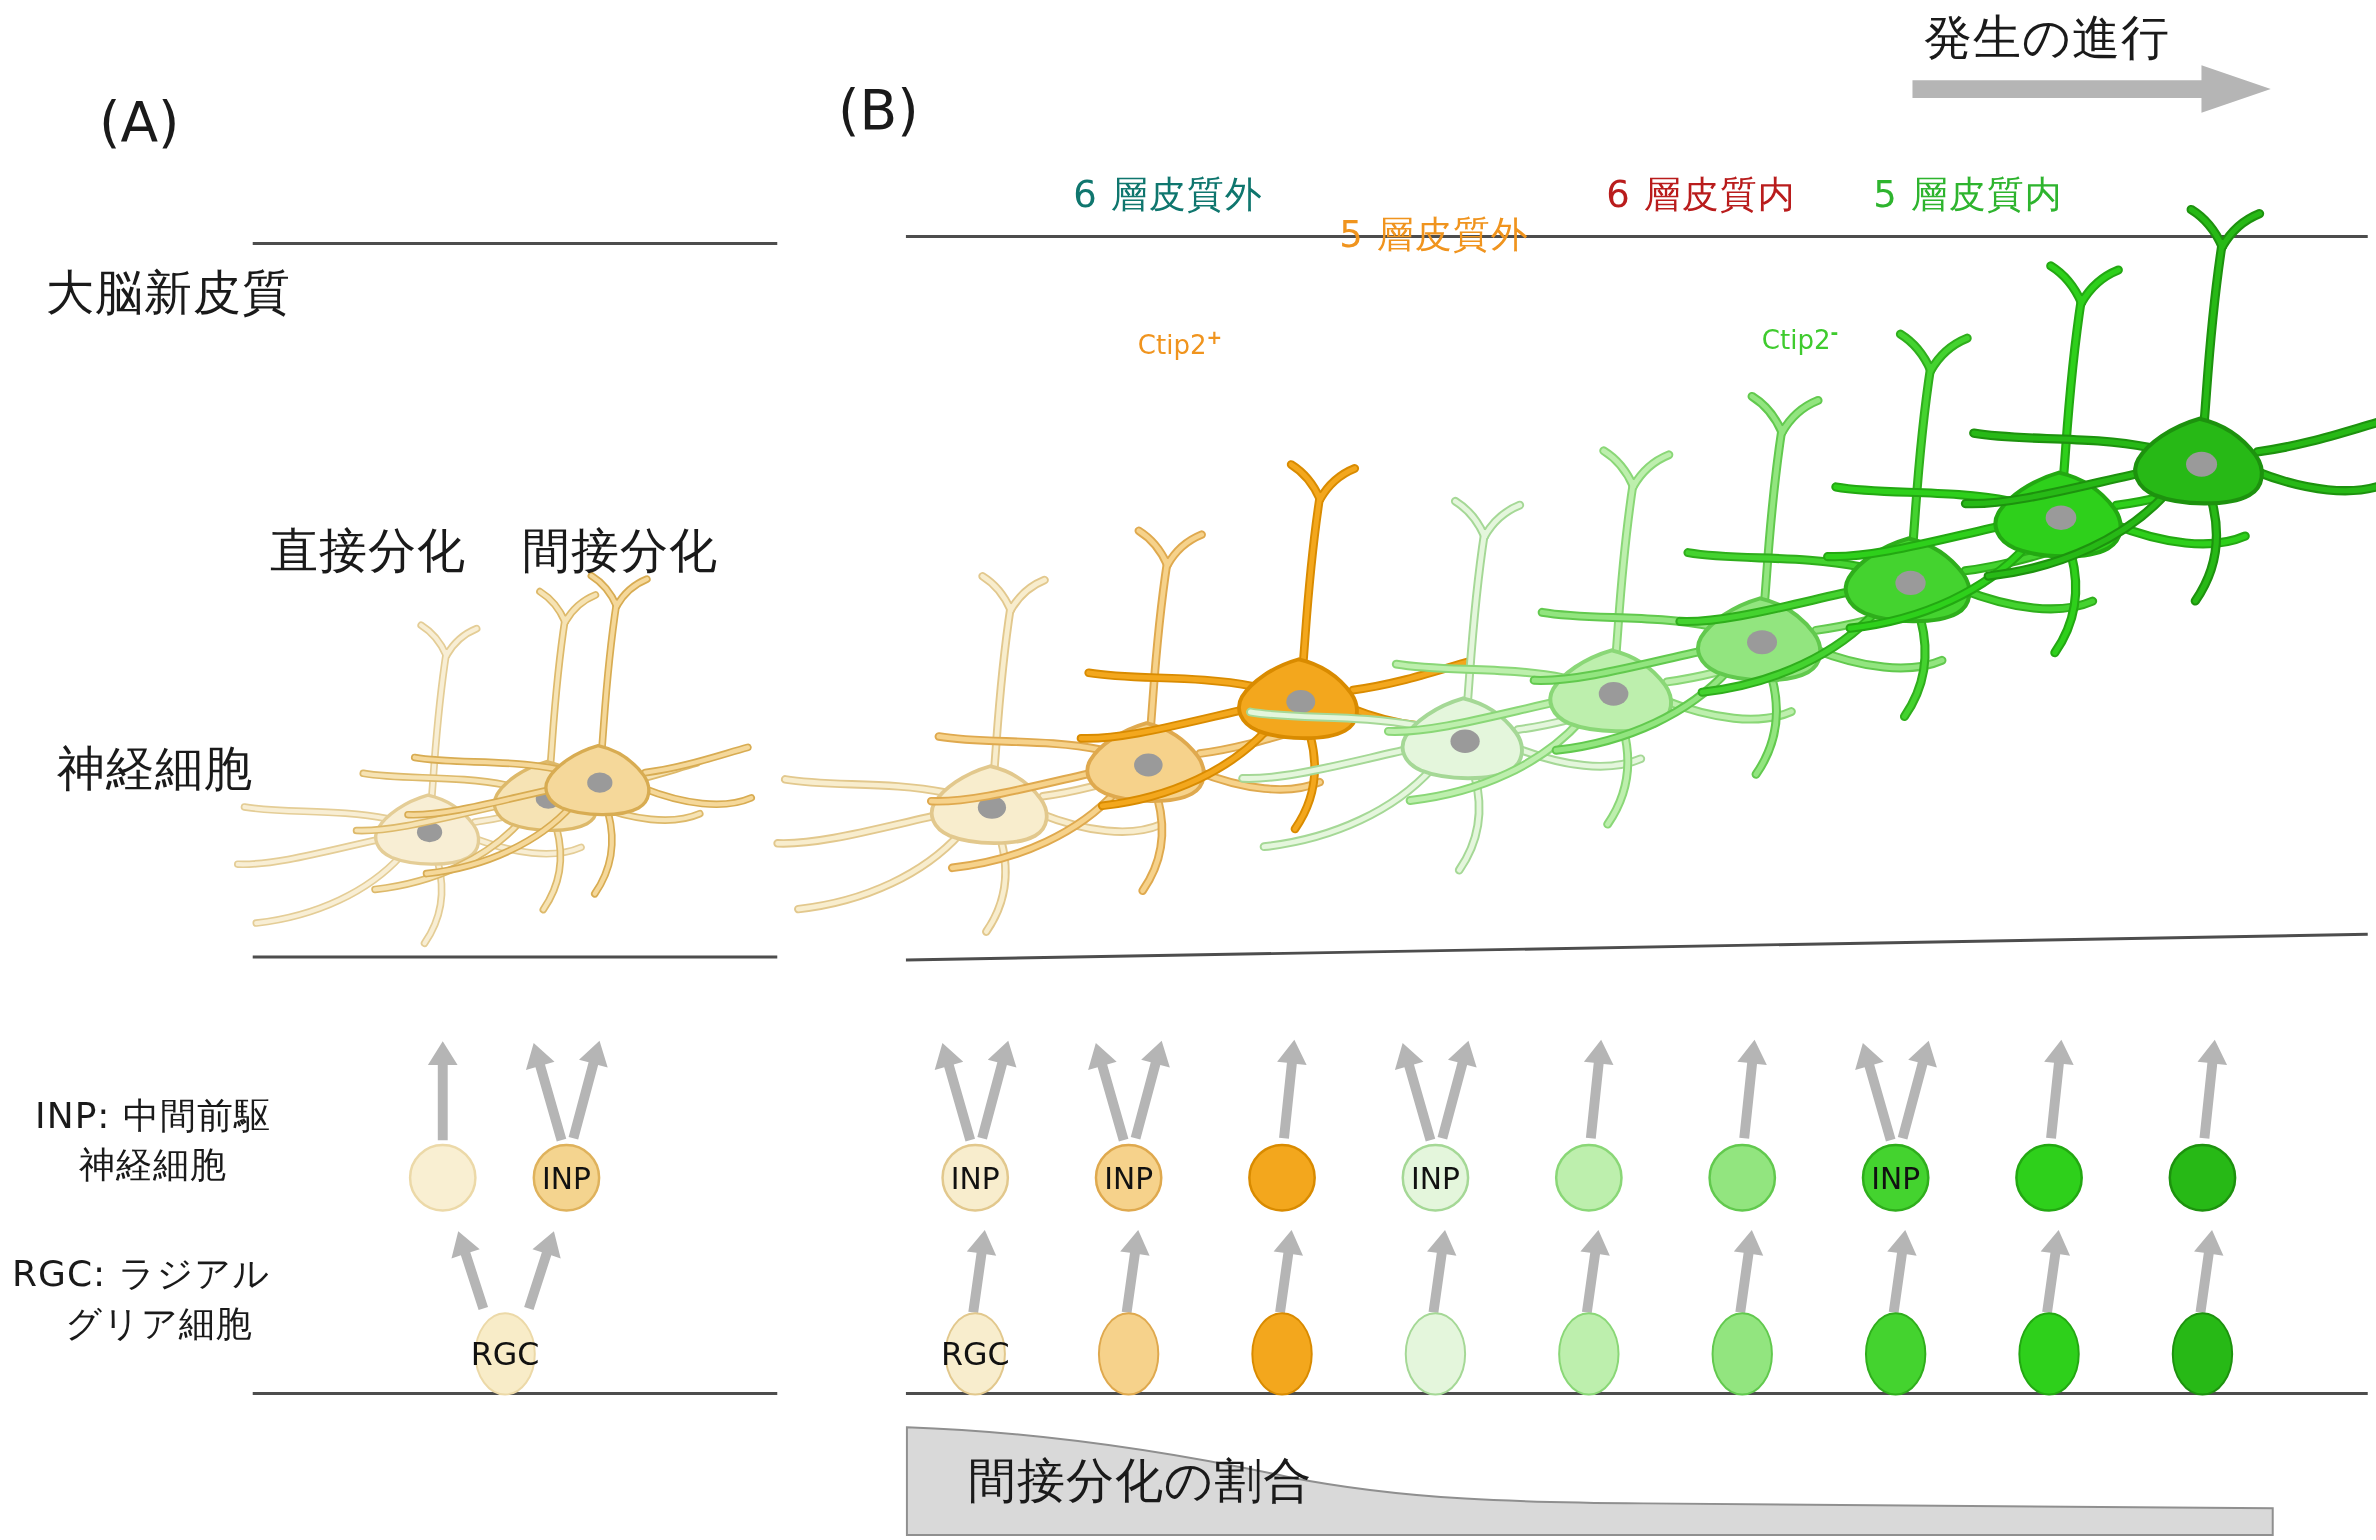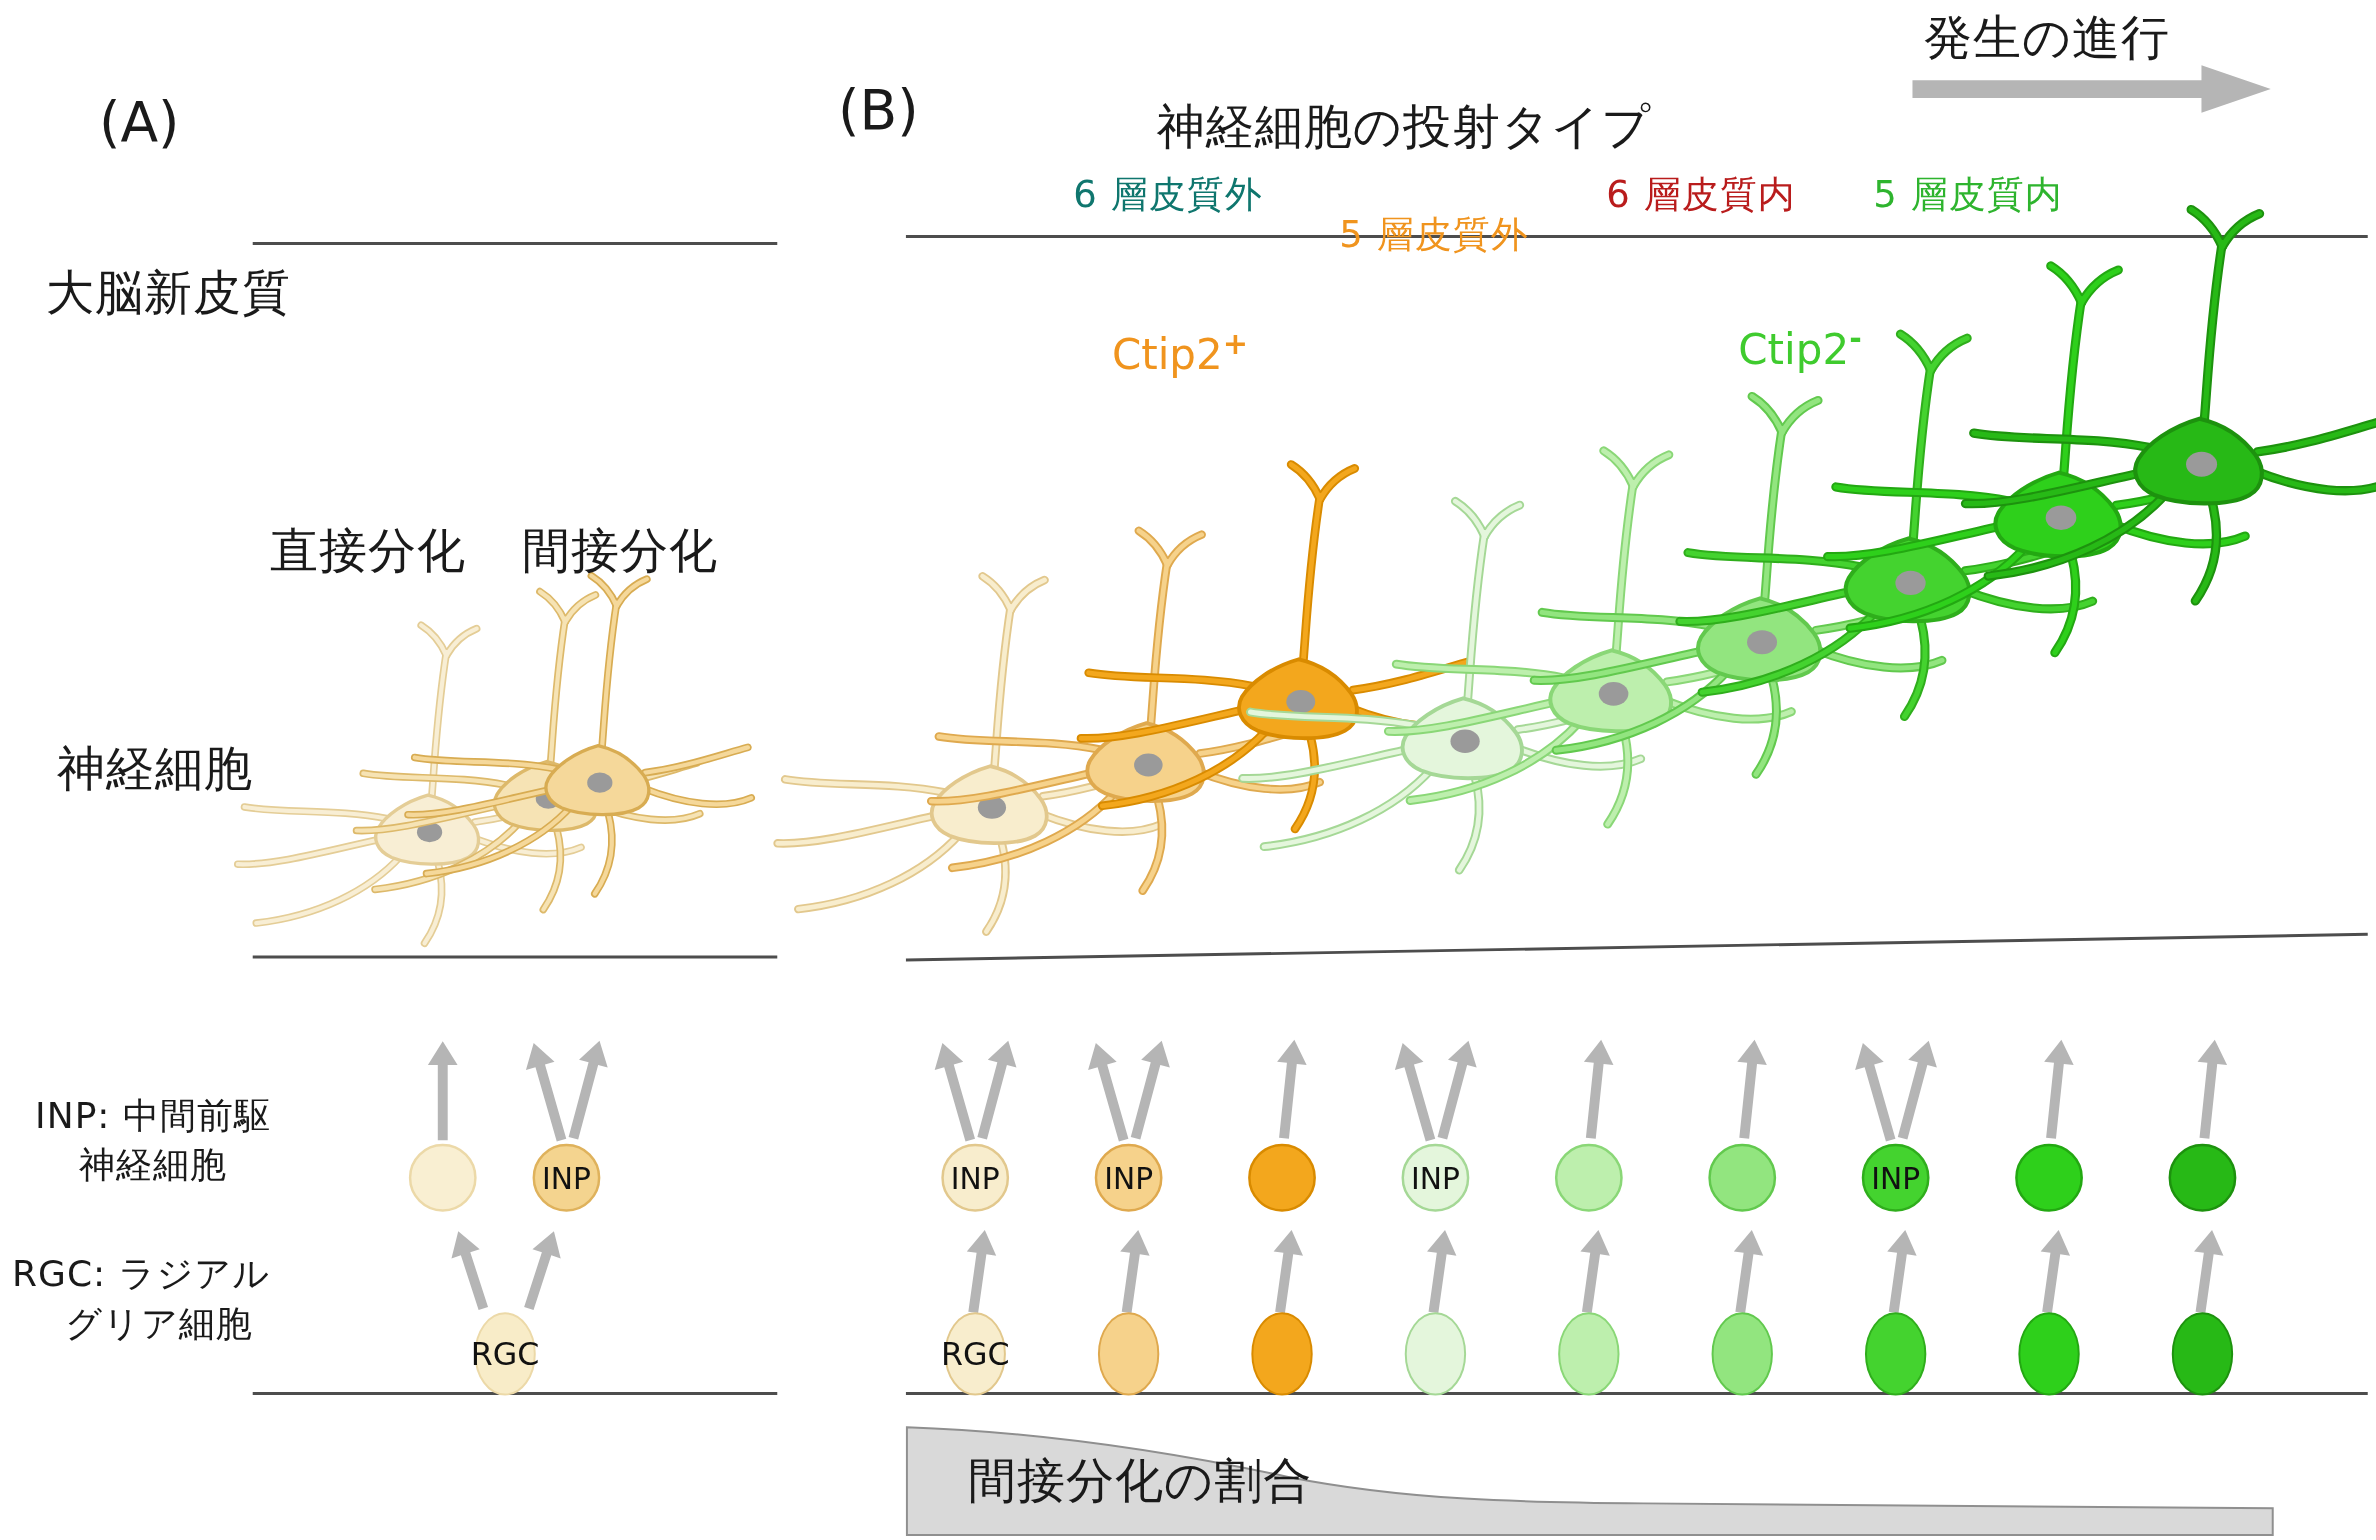--- a/index.html
+++ b/index.html
@@ -10,21 +10,21 @@
     color:#1a1a1a;
   }
   #stage { position:absolute; left:0; top:0; width:2376px; height:1540px; }
   svg.art { position:absolute; left:0; top:0; }
   .lbl { position:absolute; white-space:nowrap; color:#1a1a1a; line-height:1.15; }
   .center { transform:translateX(-50%); text-align:center; }
   .panel-letter { font-size:55px; }
   .jp-lg { font-size:48px; letter-spacing:1px; }
   .jp-md { font-size:37px; letter-spacing:1px; }
   .jp-sm { font-size:36px; letter-spacing:1px; }
-  .ctip2 { font-size:42px; font-weight:500; }
+  .ctip2 { font-size:26px; font-weight:500; }
   .ctip2 sup { font-size:72%; font-weight:bold; }
   .proj { font-weight:500; }
   text { font-family:"DejaVu Sans","Liberation Sans",sans-serif; }
 </style>
 </head>
 <body>
 
 <div id="stage">
 
   <svg class="art" width="2376" height="1540" viewBox="0 0 2400 1556">
@@ -500,21 +500,20 @@
         <g>
           <ellipse cx="2225" cy="1368" rx="30" ry="41" fill="#27b916" stroke="#1d920e" stroke-width="2"></ellipse>
         </g>
       </g>
   </svg>
 
   <div class="lbl panel-letter" style="left:99px; top:91px;">(A)</div>
   <div class="lbl panel-letter" style="left:838px; top:79px;">(B)</div>
 
   <div class="lbl jp-lg center" style="left:2047px; top:10px;">発生の進行</div>
-  <div class="lbl jp-lg center" style="left:1404px; top:99px;">神経細胞の投射タイプ</div>
 
   <div class="lbl jp-md proj center" style="left: 1168px; top: 174px; color: #0f766e;">6 層皮質外</div>
   <div class="lbl jp-md proj center" style="left: 1434px; top: 174px; color: rgb(240, 148, 30); margin-top: 40px;">5 層皮質外</div>
   <div class="lbl jp-md proj center" style="left: 1701px; top: 174px; color: #b91c1c;">6 層皮質内</div>
   <div class="lbl jp-md proj center" style="left: 1968px; top: 174px; color: rgb(46, 180, 46);">5 層皮質内</div>
 
   <div class="lbl jp-lg" style="left:46px; top:265px;">大脳新皮質</div>
 
   <div class="lbl ctip2 center" id="ctip2-pos" style="left: 1180px; top: 327px; color: rgb(240, 148, 30);"><span>Ctip2</span><sup>+</sup></div>
   <div class="lbl ctip2 center" id="ctip2-neg" style="left: 1800px; top: 322px; color: rgb(63, 203, 46);"><span>Ctip2</span><sup>-</sup></div>

